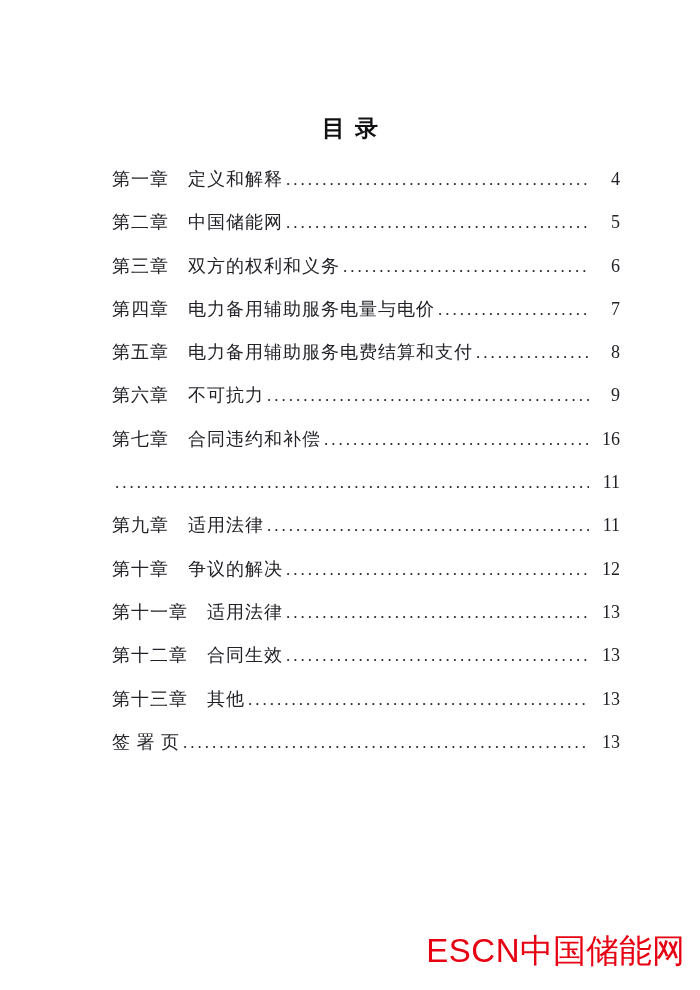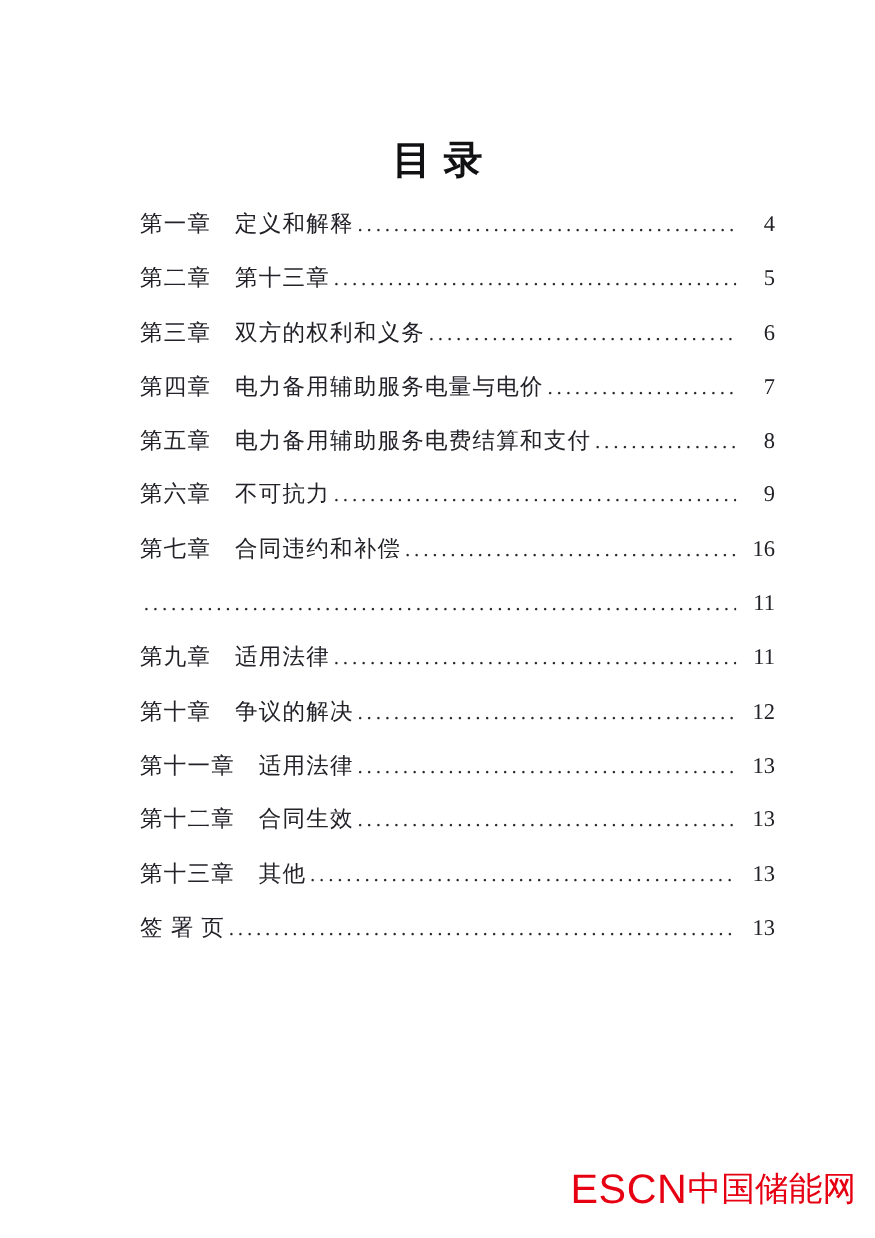--- a/index.html
+++ b/index.html
@@ -17,21 +17,21 @@
     color: #222228;
   }
   .toc-title {
     position: absolute;
     top: 108px;
     left: 0;
     width: 100%;
     text-align: center;
     font-family: "Liberation Sans", "DejaVu Sans", sans-serif;
     font-weight: bold;
-    font-size: 31px;
+    font-size: 23px;
     line-height: 40px;
     letter-spacing: 10px;
     padding-left: 10px;
     box-sizing: border-box;
     color: #111114;
   }
   .toc-list {
     position: absolute;
     top: 158px;
     left: 112px;
@@ -74,40 +74,40 @@
     align-items: flex-start;
   }
   .logo-en {
     font-family: "Liberation Sans", "DejaVu Sans", sans-serif;
     font-size: 33px;
     letter-spacing: 0.5px;
     line-height: 36px;
   }
   .logo-cn {
     font-family: "Liberation Sans", "DejaVu Sans", sans-serif;
-    font-size: 27px;
+    font-size: 33px;
     letter-spacing: 0px;
     line-height: 36px;
   }
 </style>
 </head>
 <body>
 
 <div class="page">
 
   <div class="toc-title">目录</div>
 
   <div class="toc-list">
       <div class="toc-row">
       <span class="toc-label">第一章　定义和解释</span>
       <span class="toc-dots">..........................................................................................</span>
       <span class="toc-page">4</span>
     </div>
       <div class="toc-row">
-      <span class="toc-label">第二章　第十三章</span>
+      <span class="toc-label">第二章　中国储能网</span>
       <span class="toc-dots">..........................................................................................</span>
       <span class="toc-page">5</span>
     </div>
       <div class="toc-row">
       <span class="toc-label">第三章　双方的权利和义务</span>
       <span class="toc-dots">..........................................................................................</span>
       <span class="toc-page">6</span>
     </div>
       <div class="toc-row">
       <span class="toc-label">第四章　电力备用辅助服务电量与电价</span>

